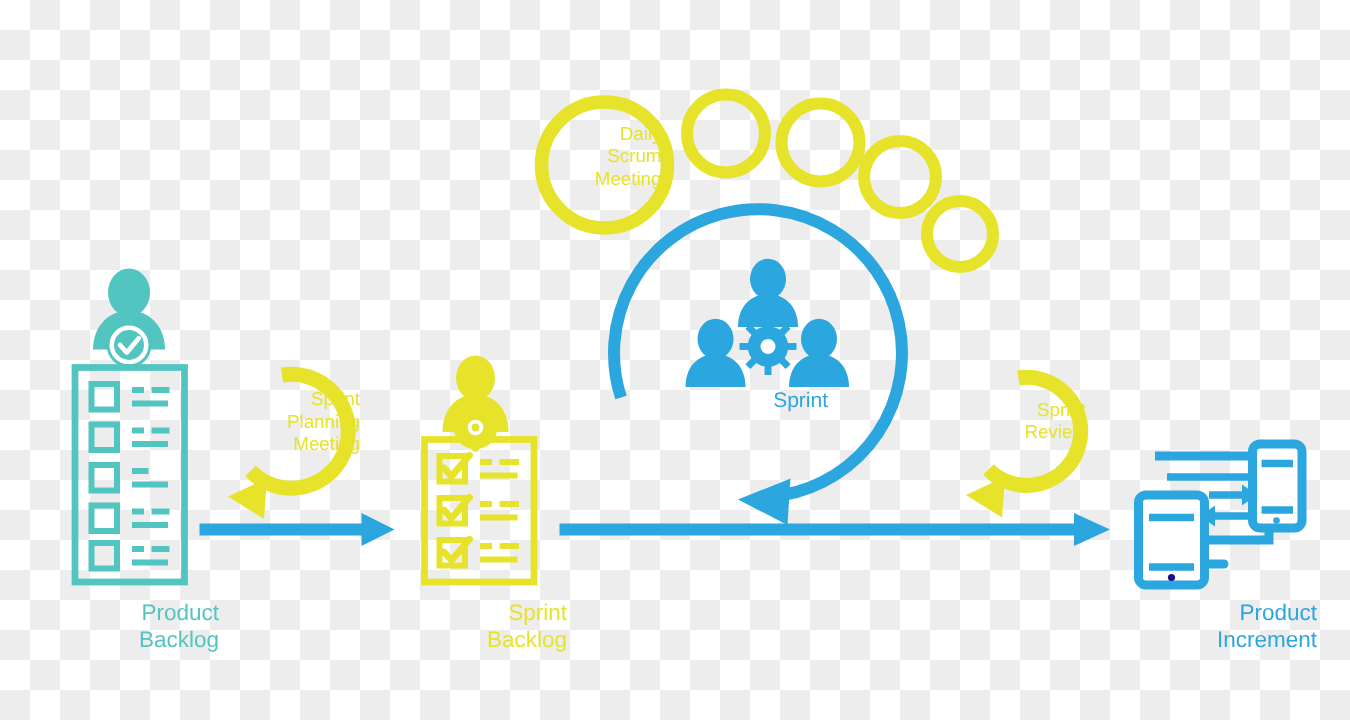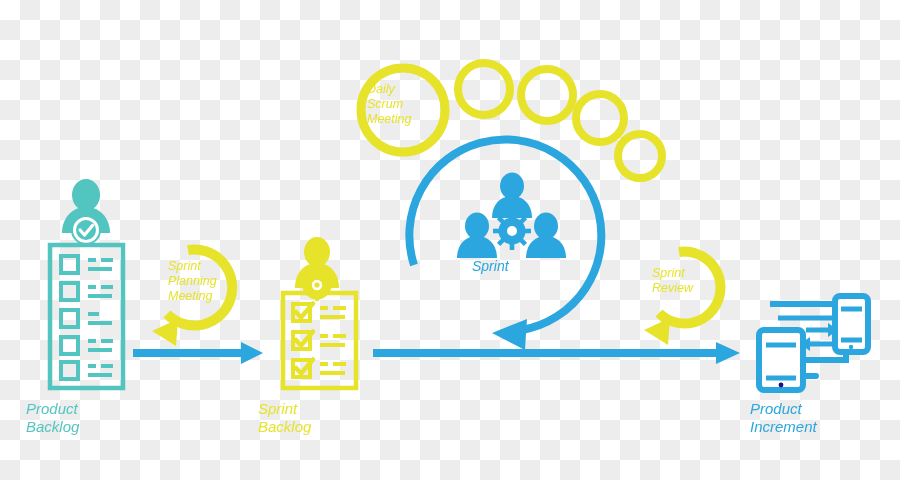--- a/index.html
+++ b/index.html
@@ -23,26 +23,25 @@
     background-size: 40px 40px;
     background-position: 0 0, 20px 20px;
   }
   #art {
     position: absolute;
     left: 0;
     top: 0;
   }
   .lbl {
     position: absolute;
-    text-align: left;
+    text-align: right;
     line-height: 1.18;
     white-space: pre-line;
     pointer-events: none;
     user-select: none;
-    font-style: italic;
   }
   .lbl-teal { color: #53c5c0; font-size: 15px; }
   .lbl-yellow { color: #e6e32a; font-size: 15px; }
   .lbl-blue { color: #2ba6de; font-size: 15px; }
   .lbl-sm-yellow { color: #e6e32a; font-size: 12.5px; }
   .lbl-sprint { color: #2ba6de; font-size: 14px; }
 
   #lbl-product-backlog { left: 26px; top: 400px; width: 120px; }
   #lbl-sprint-backlog  { left: 258px; top: 400px; width: 120px; }
   #lbl-product-increment { left: 750px; top: 400px; width: 128px; }

